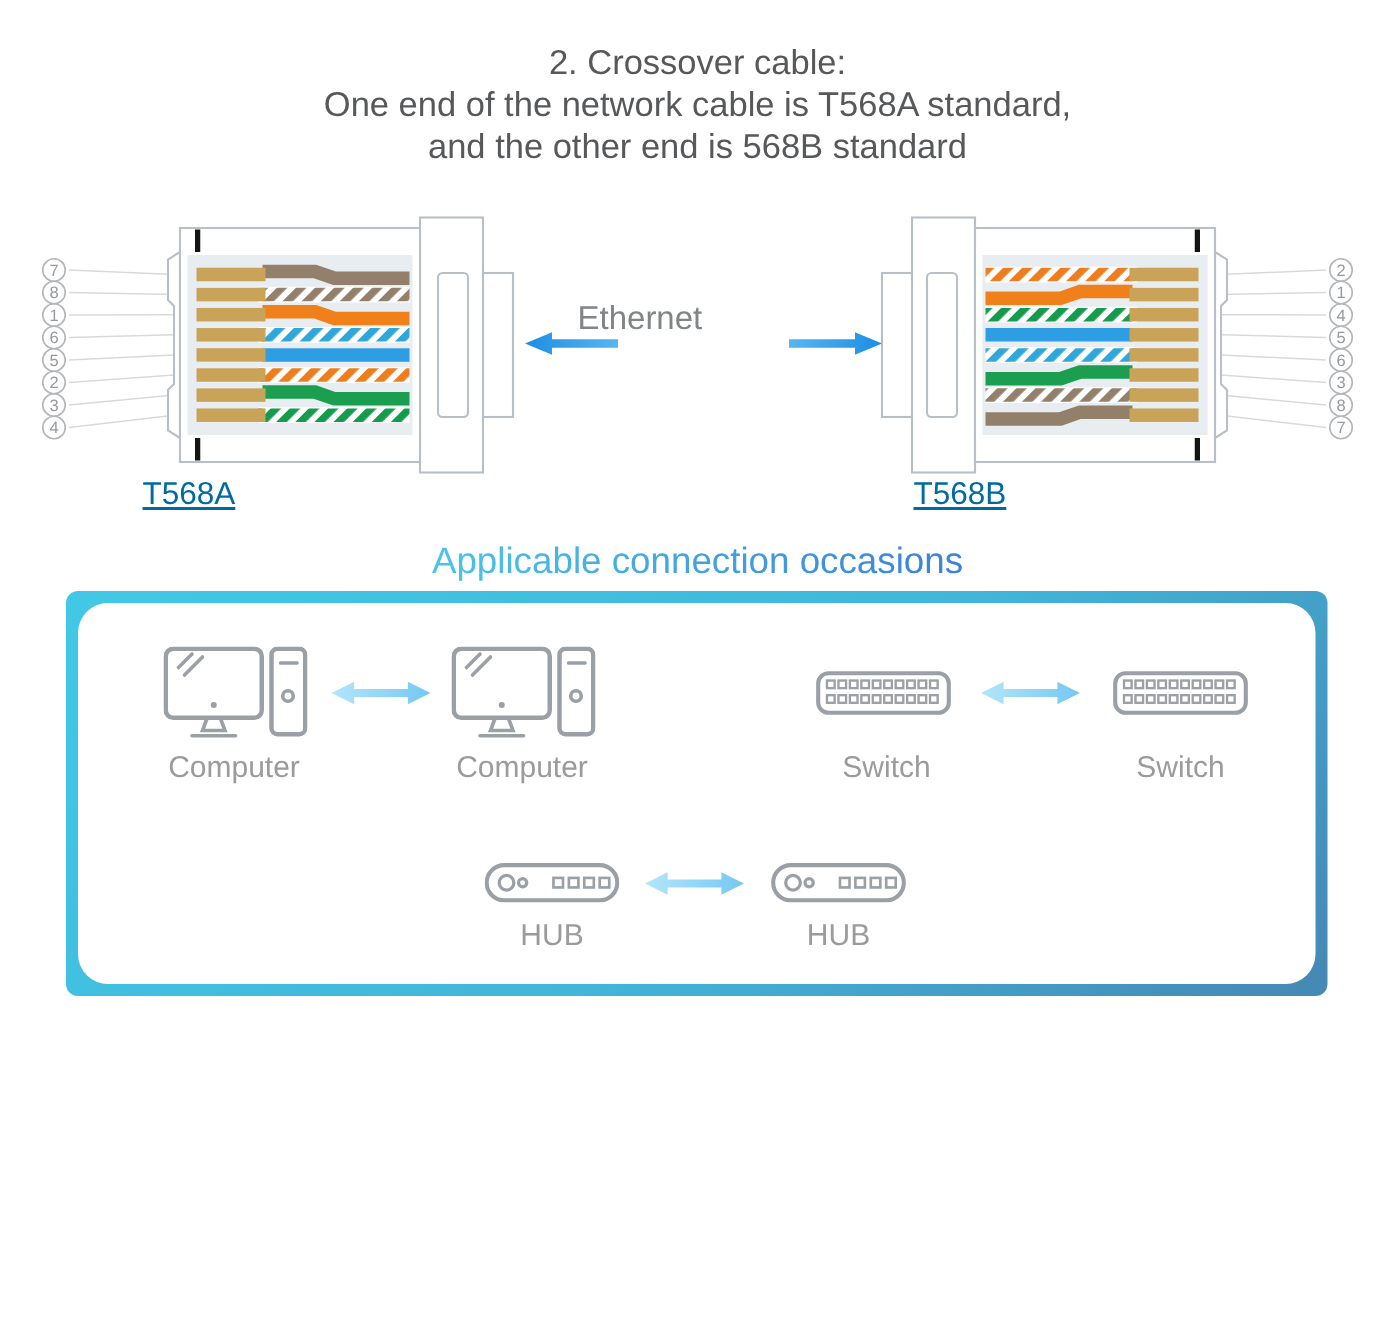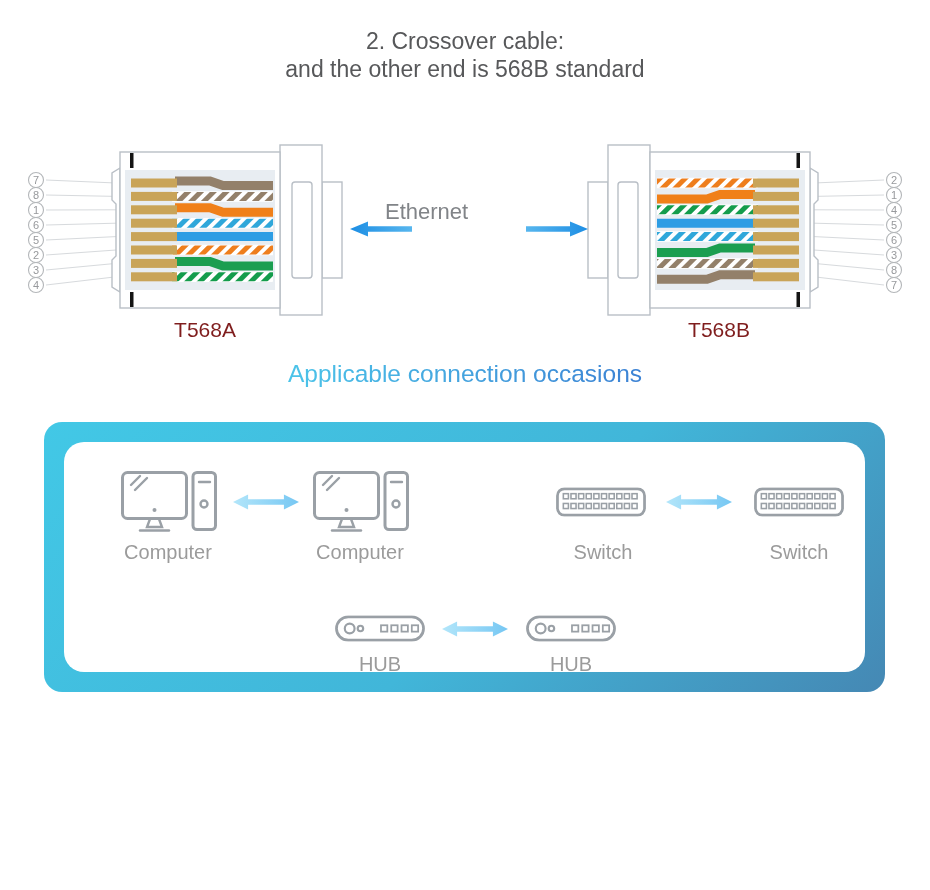--- a/index.html
+++ b/index.html
@@ -3,31 +3,31 @@
 <meta charset="utf-8">
 <style>
   html,body{margin:0;padding:0;background:#fff;}
   .page{position:relative;width:909px;height:890px;background:#fff;overflow:hidden;
         font-family:"Liberation Sans", sans-serif;}
   .title{position:absolute;left:0;top:27px;width:930px;text-align:center;
          font-size:23px;line-height:28px;color:#57585a;}
   .conn-svg{position:absolute;width:330px;height:185px;}
   #conn-left-svg{left:20px;top:140px;}
   #conn-right-svg{left:580px;top:140px;}
-  .conn-label{position:absolute;top:318px;width:220px;text-align:center;
-              font-size:21px;color:#7f1d1d;}
+  .conn-label{position:absolute;top:318px;width:220px;text-align:left;
+              font-size:21px;color:#0369a1;text-decoration:underline;}
   #label-t568a{left:95px;} #label-t568b{left:609px;}
   .cable-text{position:absolute;left:385px;top:198px;width:166px;
               font-size:22px;line-height:27px;color:#818488;}
   .main-arrow{position:absolute;width:62px;height:18px;}
   #arrow-left{left:350px;top:220px;transform:scaleX(-1);}
   #arrow-right{left:526px;top:220px;}
   .heading-svg{position:absolute;left:0;top:352px;width:930px;height:42px;}
-  .occasions-box{position:absolute;left:44px;top:422px;width:841px;height:270px;
-     border-radius:18px;padding:20px;box-sizing:border-box;
+  .occasions-box{position:absolute;left:44px;top:394px;width:841px;height:270px;
+     border-radius:8px;padding:8px;box-sizing:border-box;
      background:linear-gradient(135deg,#42c8e6 0%,#41b6d9 55%,#4588b4 100%);}
   .occasions-inner{position:relative;width:100%;height:100%;background:#fff;border-radius:20px;}
   .dev-icon{position:absolute;}
   .dbl-arrow{position:absolute;width:66px;height:22px;}
   .dev-label{position:absolute;width:120px;text-align:center;font-size:20px;color:#9b9b9b;}
   svg text{font-family:"Liberation Sans", sans-serif;}
 </style>
 </head>
 <body>
 
@@ -104,20 +104,21 @@
           <rect x="78.5" y="10.2" width="6.5" height="6.5"></rect>
       </g>
     </symbol>
   </defs>
 </svg>
 
 <div class="page">
 
   <div class="title">
     <div>2. Crossover cable:</div>
+    <div>One end of the network cable is T568A standard,</div>
     <div>and the other end is 568B standard</div>
   </div>
 
   <svg id="conn-left-svg" class="conn-svg" viewBox="0 0 330 185">
       <defs>
         <pattern id="pat-conn-left-svg-1" width="9" height="9" patternUnits="userSpaceOnUse" patternTransform="rotate(45)">
           <rect width="5" height="9" fill="#93806a"></rect>
         </pattern>
         <pattern id="pat-conn-left-svg-3" width="9" height="9" patternUnits="userSpaceOnUse" patternTransform="rotate(45)">
           <rect width="5" height="9" fill="#2fa7da"></rect>

